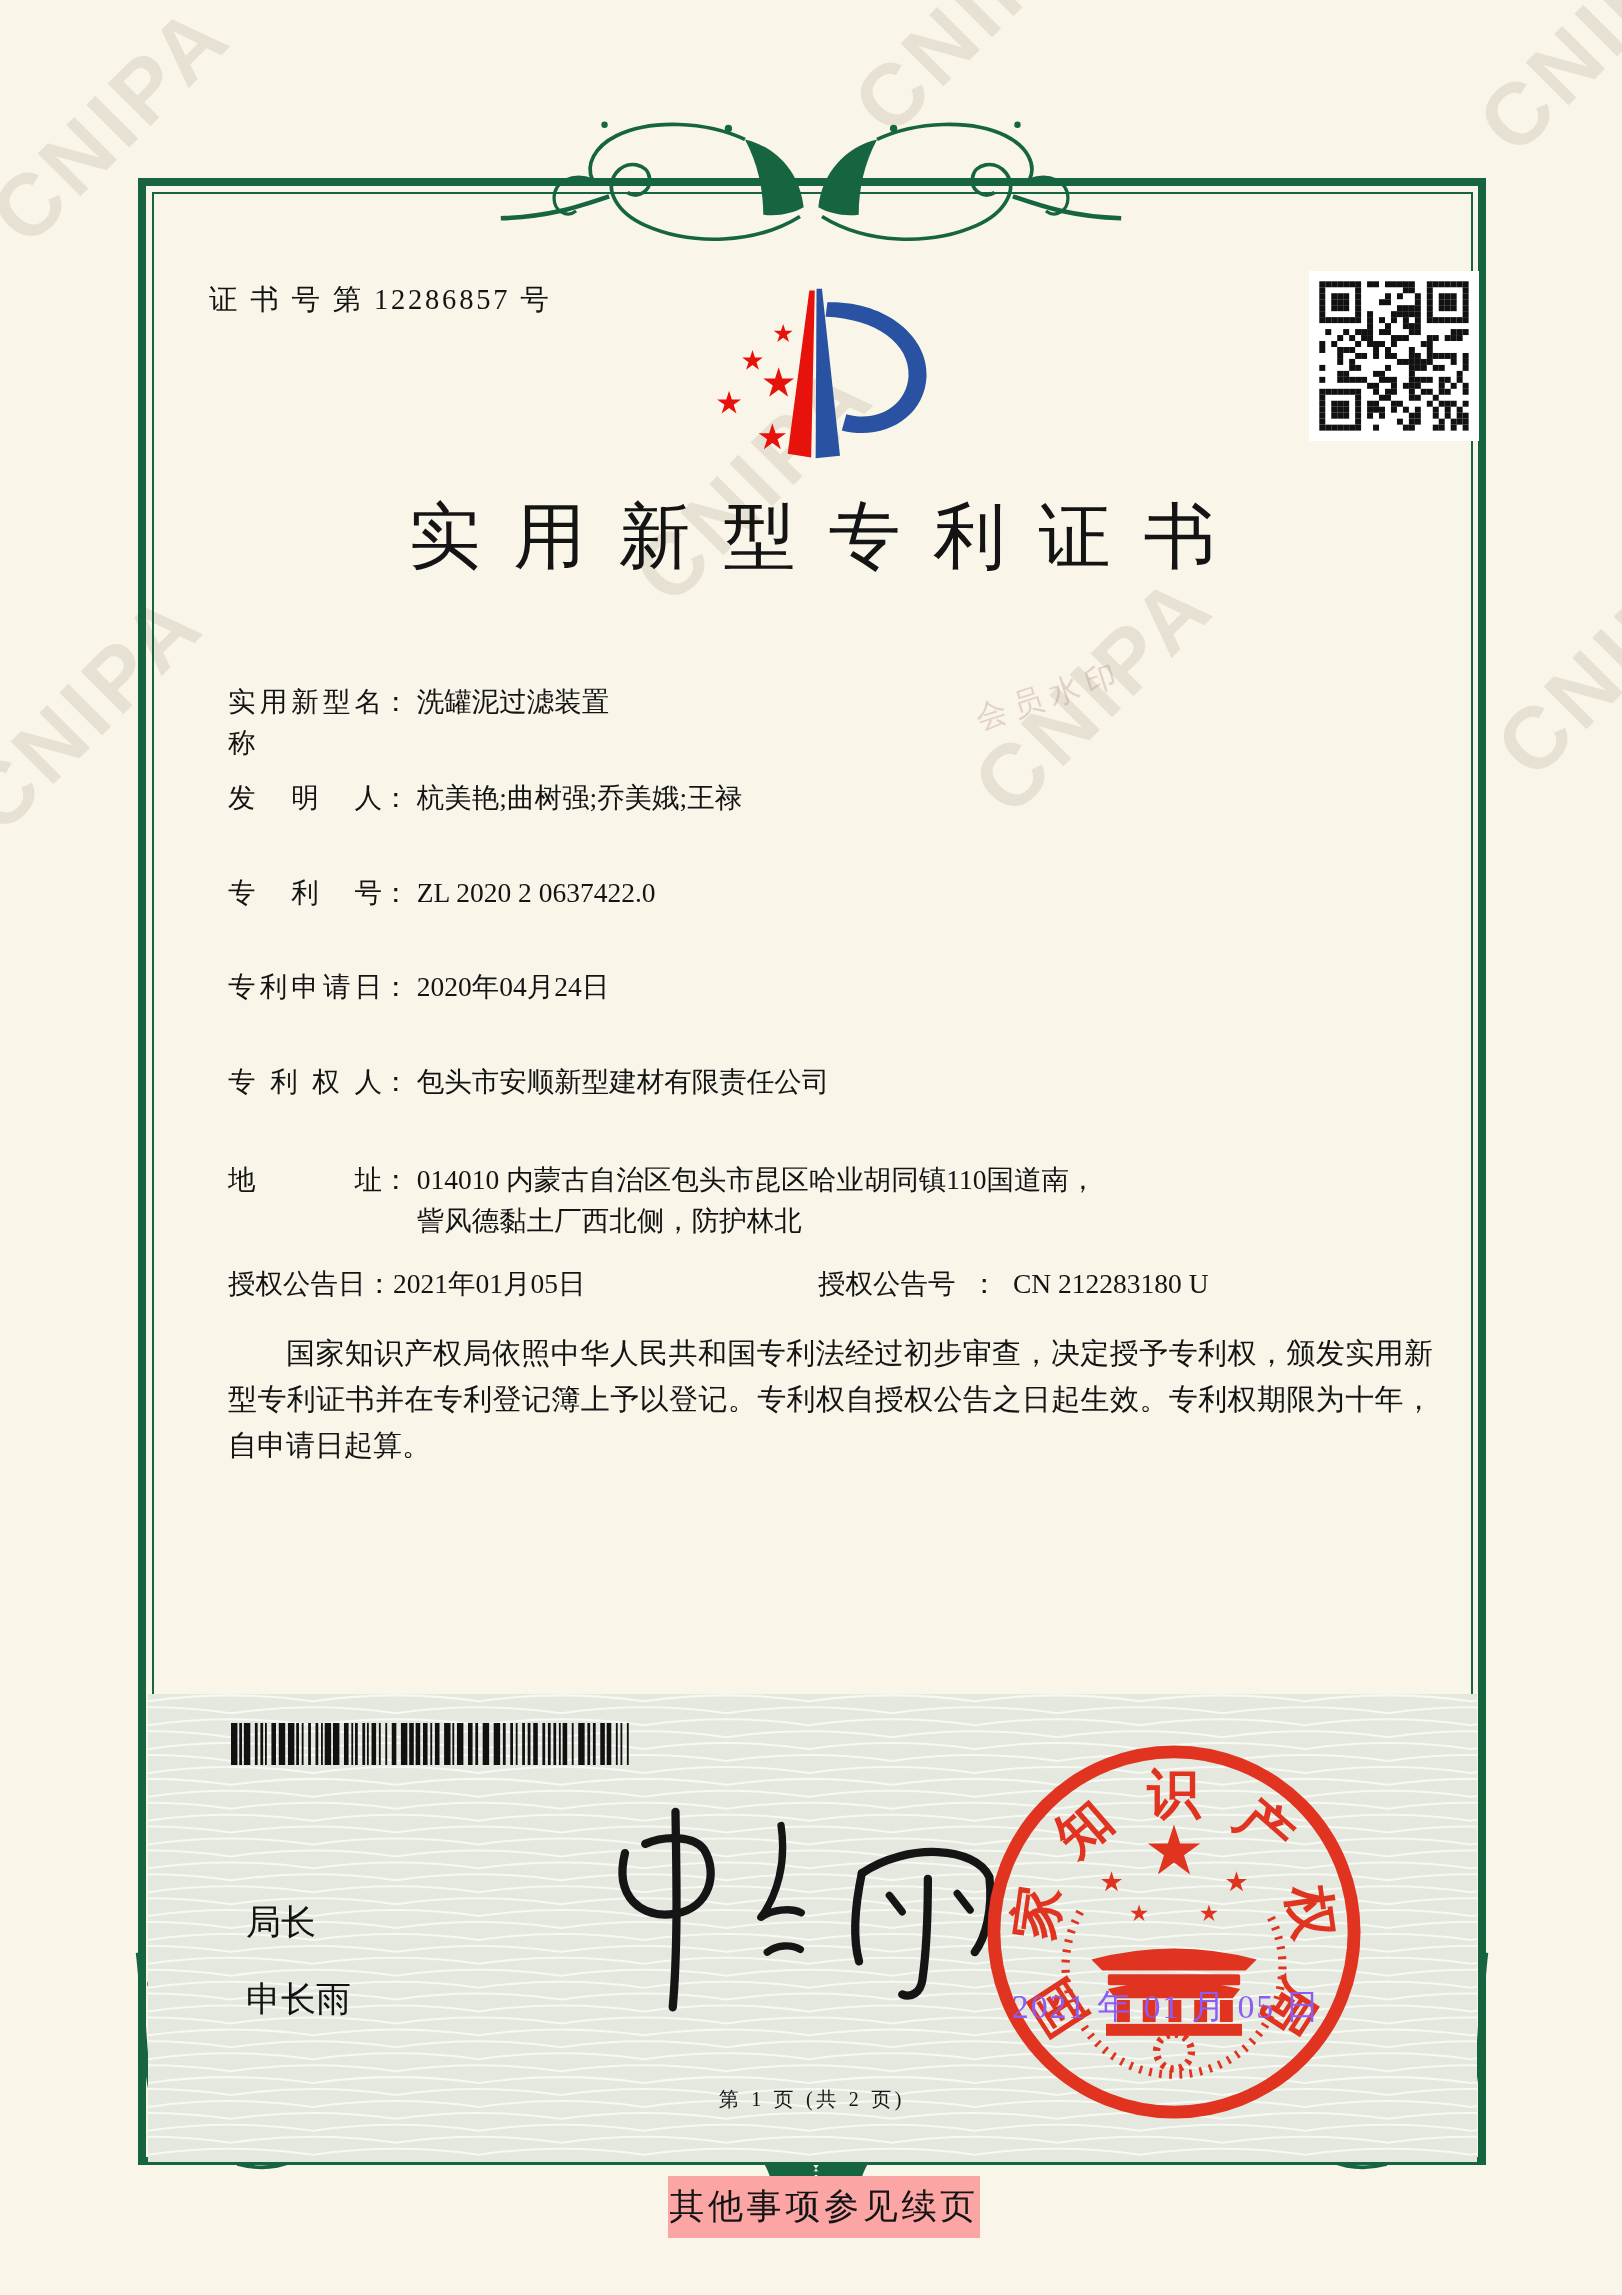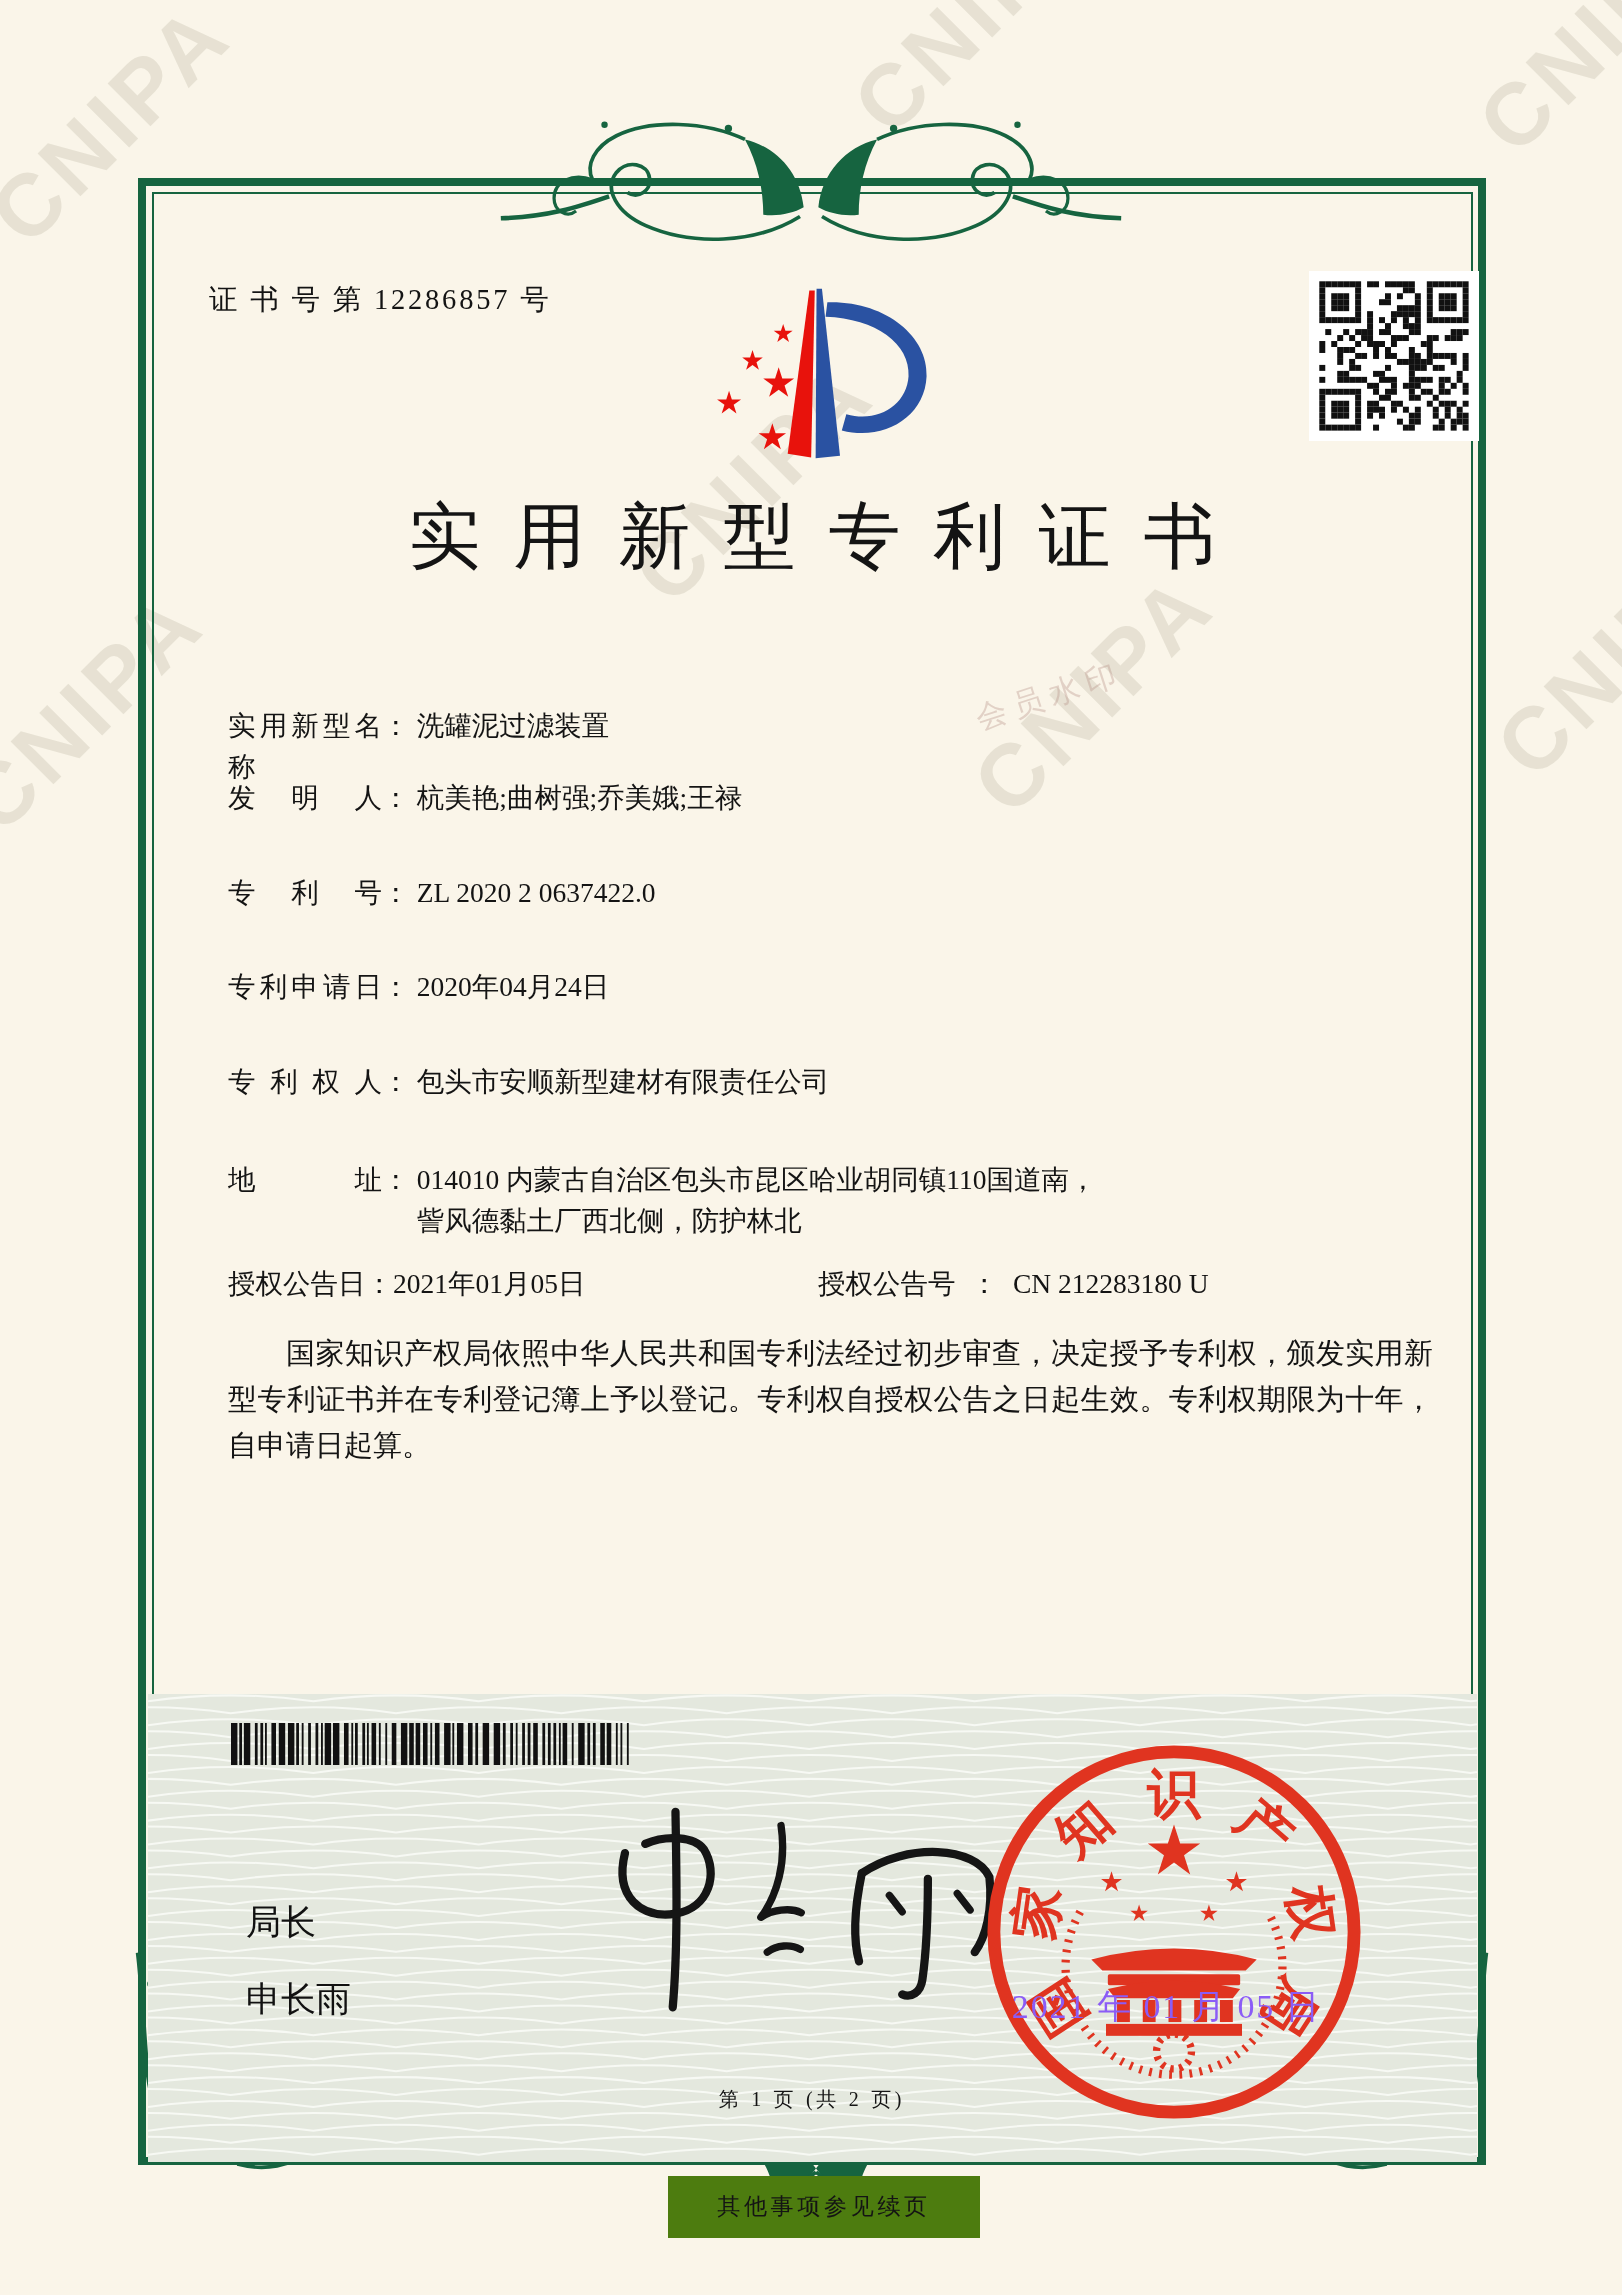--- a/index.html
+++ b/index.html
@@ -50,21 +50,21 @@
   .barcode{position:absolute;left:231px;top:1723px;width:406px;height:42px;}
   .signer{position:absolute;left:246px;font-family:Liberation Mono, monospace;
     font-size:35px;color:#111;}
   .signature{position:absolute;left:487px;top:1798px;width:533px;height:257px;}
   .seal{position:absolute;left:970px;top:1728px;width:408px;height:408px;}
   .seal-date{position:absolute;left:1001px;top:1984px;width:331px;text-align:center;
     font-size:34px;letter-spacing:1.8px;color:#8b5cf6;}
   .page-footer{position:absolute;left:138px;top:2086px;width:1348px;text-align:center;
     font-size:20px;letter-spacing:3.7px;}
   .continuation{position:absolute;left:668px;top:2176px;width:312px;height:62px;
-    background:#4d7c0f;text-align:center;line-height:62px;font-size:23px;letter-spacing:3.7px;}
+    background:#fca5a5;text-align:center;line-height:62px;font-size:35px;letter-spacing:3.7px;}
 </style>
 </head>
 <body>
 
 <div class="page">
 
   <div class="wm" style="left:-37px;top:73px">CNIPA</div>
   <div class="wm" style="left:826px;top:-37px">CNIPA</div>
   <div class="wm" style="left:1451px;top:-18.4px">CNIPA</div>
   <div class="wm" style="left:606px;top:432px">CNIPA</div>
@@ -421,21 +421,21 @@
           <rect x="134.7" y="167.2" width="6.5" height="6.5" fill="#111"></rect>
           <rect x="141.2" y="167.2" width="6.5" height="6.5" fill="#111"></rect>
           <rect x="154.2" y="167.2" width="6.5" height="6.5" fill="#111"></rect>
           <rect x="167.2" y="167.2" width="6.5" height="6.5" fill="#111"></rect>
         </g>
       </svg>
   </div>
 
   <div class="title">实用新型专利证书</div>
 
-  <div class="row" style="top:705px">
+  <div class="row" style="top:681px">
     <span class="lbl">实用新型名称</span>
       <span class="colon">：</span>
     <span class="val">洗罐泥过滤装置</span>
   </div>
   <div class="row" style="top:777px">
     <span class="lbl">发明人</span>
       <span class="colon">：</span>
     <span class="val">杭美艳;曲树强;乔美娥;王禄</span>
   </div>
   <div class="row" style="top:872px">

